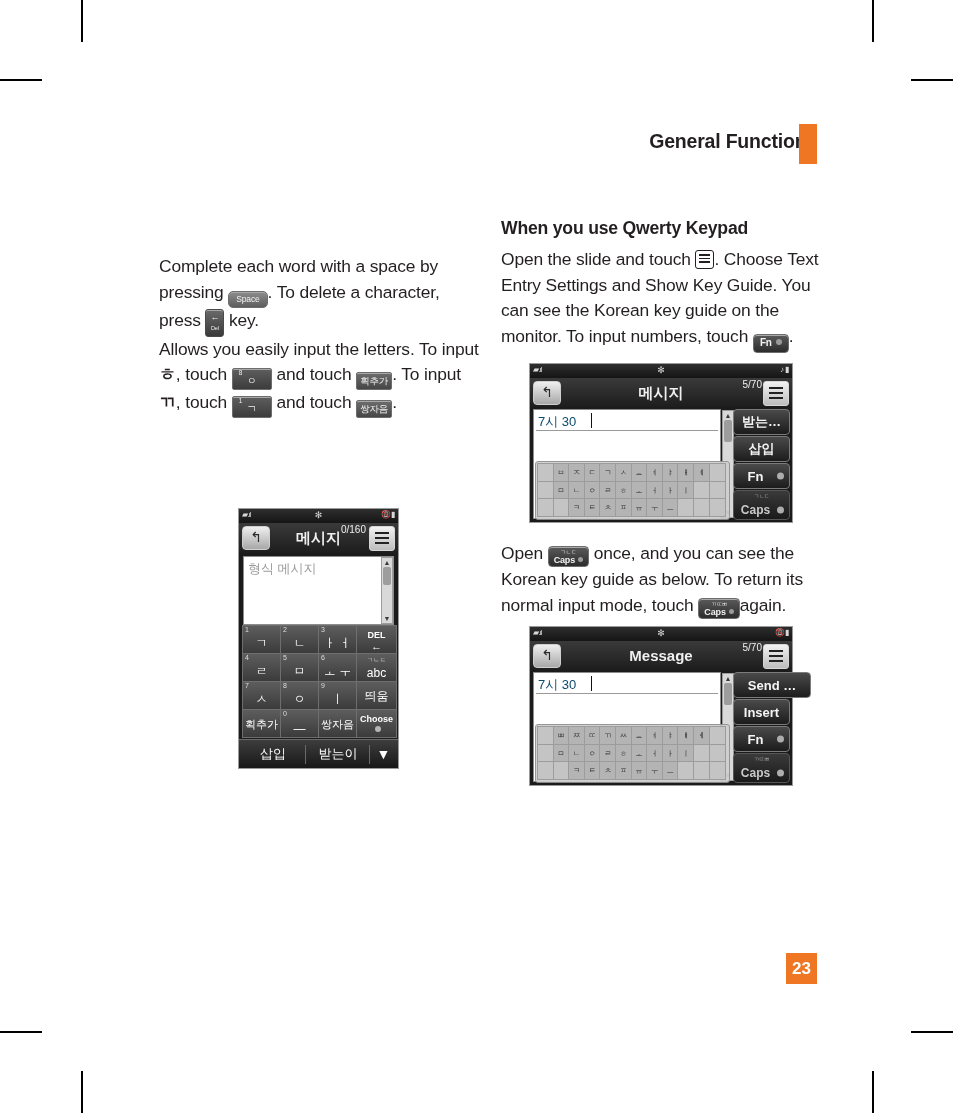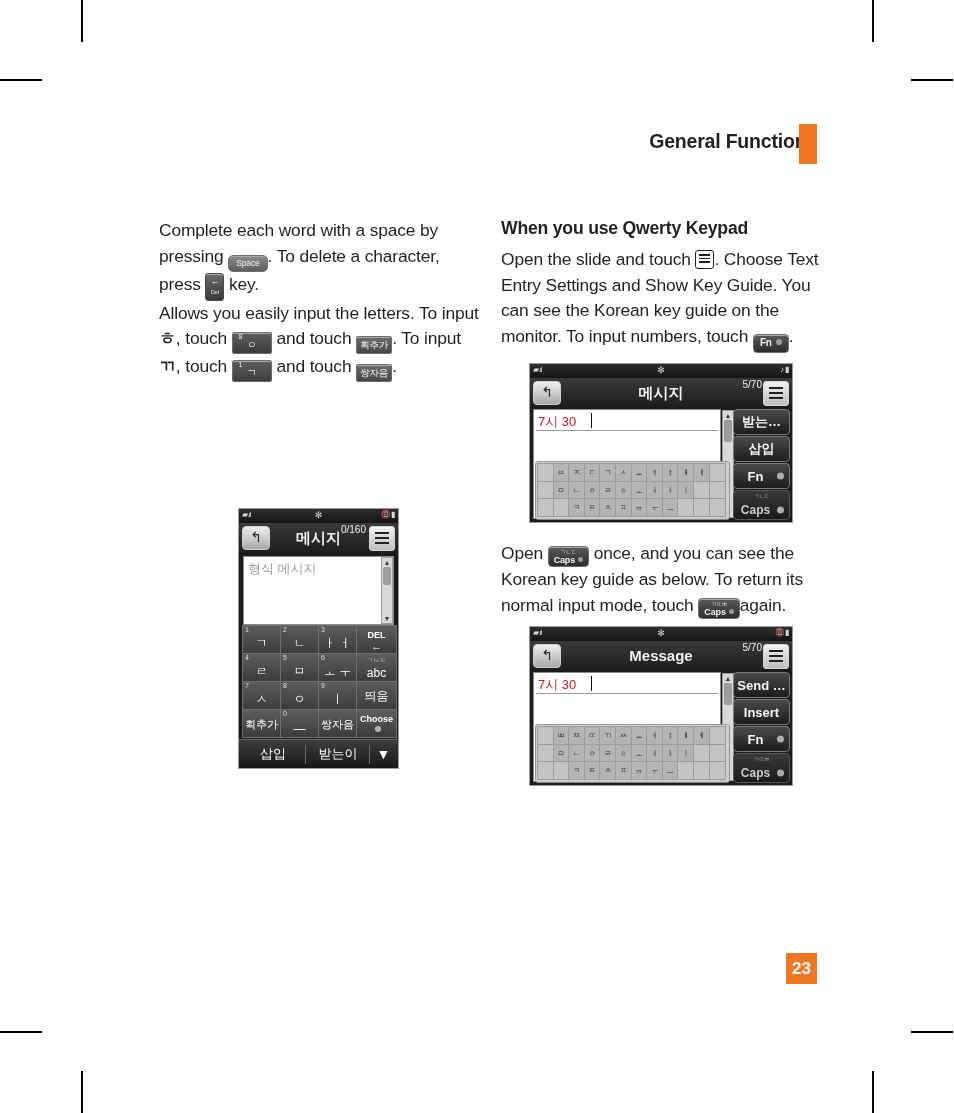--- a/index.html
+++ b/index.html
@@ -19,21 +19,21 @@
     font-size:19.5px;font-weight:bold;letter-spacing:-0.2px;
     color:#231f20;text-align:right;white-space:nowrap;
   }
   .runhead-bar{
     position:absolute;right:137px;top:124px;
     width:18px;height:40px;background:#ef7622;
   }
 
   
   .col{position:absolute;top:218px;width:320px;}
-  .col-left{left:159px;}
+  .col-left{left:159px;margin-top:36px;}
   .col-right{left:501px;}
 
   p.body{
     font-size:17.4px;line-height:25.5px;margin:0 0 0 0;
     color:#231f20;letter-spacing:-0.15px;
   }
   h2.sec{
     font-size:22.5px;font-weight:bold;margin:23px 0 9px 0;
     letter-spacing:-0.3px;color:#231f20;
   }
@@ -146,21 +146,21 @@
   .tb-menu i:nth-child(3){top:15px;}
   .tb-count{
     position:absolute;color:#efefef;font-size:10px;
   }
 
   
   .txtarea{
     position:absolute;background:#fff;border:1px solid #8c8c8c;
     color:#8f8f8f;font-size:12px;
   }
-  .txtarea .val{position:absolute;left:4px;top:3px;color:#b91c1c;font-size:13px;white-space:nowrap;}
+  .txtarea .val{position:absolute;left:4px;top:3px;color:#0c4a6e;font-size:13px;white-space:nowrap;}
   .txtarea .ph{position:absolute;left:4px;top:3px;color:#9b9b9b;font-size:13px;white-space:nowrap;}
   .txtarea .uline{position:absolute;left:2px;right:2px;top:20px;height:1px;background:#9a9a9a;}
   .scrollbar{
     position:absolute;width:10px;background:#d9d9d9;border:1px solid #9c9c9c;
   }
   .scrollbar .thumb{position:absolute;left:1px;right:1px;background:#9d9d9d;border-radius:2px;}
   .scrollbar .ar{position:absolute;left:0;right:0;text-align:center;font-size:7px;color:#3a3a3a;line-height:7px;}
 
   
   .keypad{position:absolute;}
@@ -546,21 +546,21 @@
       <div class="gkey" style="left: 62.4px; top: 35.2px; width: 15px; height: 17px; line-height: 17px;">ㅊ</div>
       <div class="gkey" style="left: 78px; top: 35.2px; width: 15px; height: 17px; line-height: 17px;">ㅍ</div>
       <div class="gkey" style="left: 93.6px; top: 35.2px; width: 15px; height: 17px; line-height: 17px;">ㅠ</div>
       <div class="gkey" style="left: 109.2px; top: 35.2px; width: 15px; height: 17px; line-height: 17px;">ㅜ</div>
       <div class="gkey" style="left: 124.8px; top: 35.2px; width: 15px; height: 17px; line-height: 17px;">ㅡ</div>
       <div class="gkey blank" style="left: 140.4px; top: 35.2px; width: 15px; height: 17px; line-height: 17px;"></div>
       <div class="gkey blank" style="left: 156px; top: 35.2px; width: 15px; height: 17px; line-height: 17px;"></div>
       <div class="gkey blank" style="left: 171.6px; top: 35.2px; width: 15px; height: 17px; line-height: 17px;"></div>
     </div>
 
-  <div class="rkey" style="left:203px;top:45px;width:55px;height:24px;">
+  <div class="rkey" style="left:203px;top:45px;width:55px;height:24px;padding-left:21px;">
     <span class="lbl">Send …</span>
   </div>
   <div class="rkey" style="left:203px;top:72px;width:55px;height:24px;">
     <span class="lbl">Insert</span>
   </div>
   <div class="rkey" style="left:203px;top:99px;width:55px;height:24px;">
     <span class="lbl" style="left:-12px;">Fn</span>
     <span class="dot"></span>
   </div>
   <div class="rkey dim" style="left:203px;top:126px;width:55px;height:28px;">

